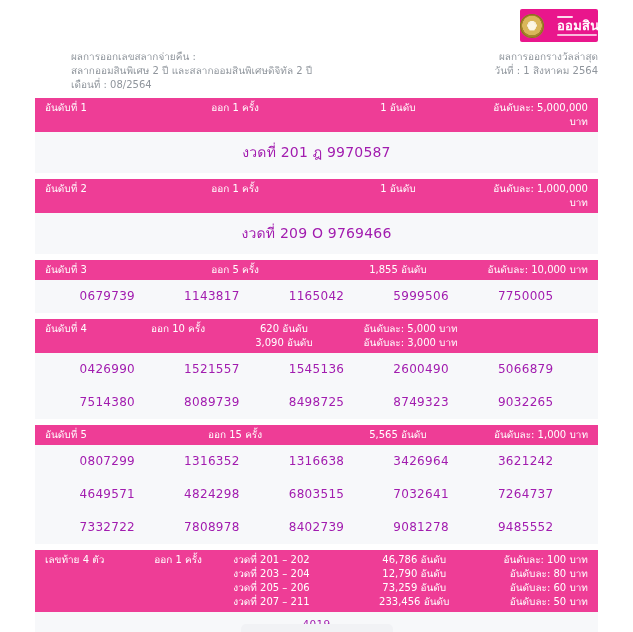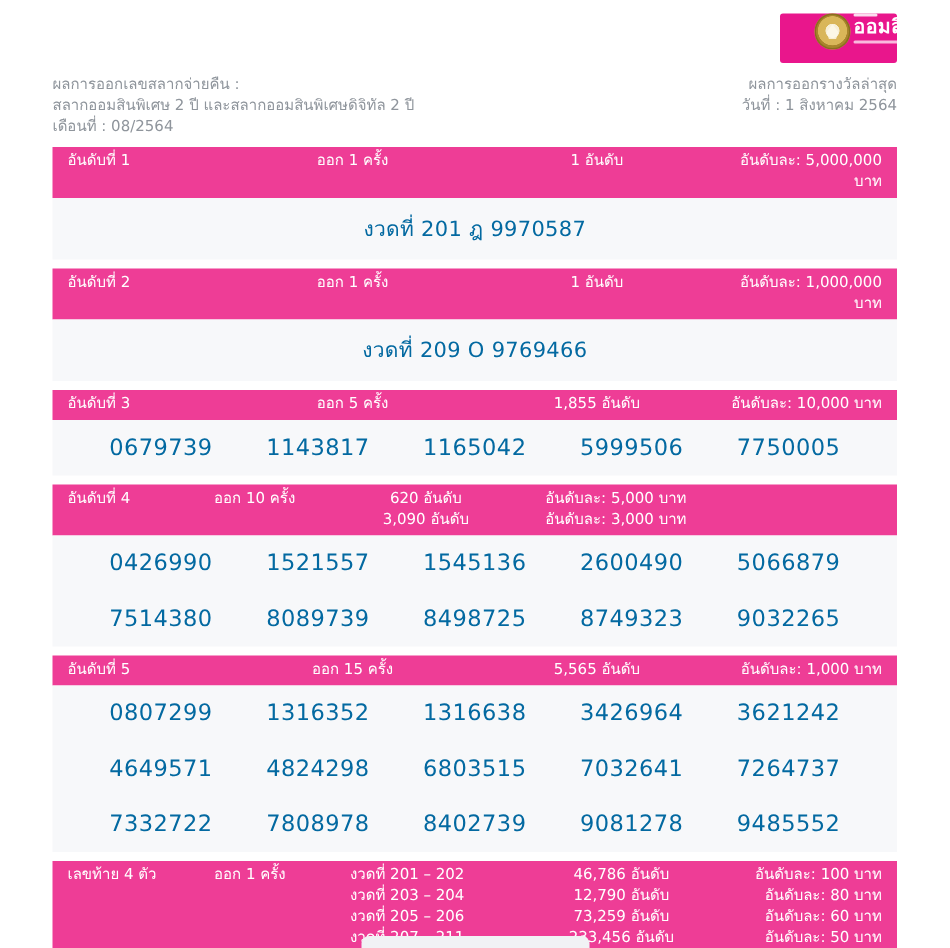--- a/index.html
+++ b/index.html
@@ -8,63 +8,63 @@
     width:633px; height:632px; overflow:hidden; position:relative;
     font-family:"DejaVu Sans", sans-serif;
     -webkit-font-smoothing:antialiased;
   }
   .page { padding:0 35px; position:relative; height:632px; }
 
   
   .logo-row { display:flex; justify-content:flex-end; padding-top:9px; }
   .logo {
     width:78px; height:33px; background:#e9168c; border-radius:2px;
-    display:flex; align-items:flex-start; gap:2px; padding:0 23px;
+    display:flex; align-items:center; gap:13px; padding:0 0;
   }
   .logo-emblem {
     width:24px; height:24px; border-radius:50%; flex:0 0 auto;
     background:radial-gradient(circle at 50% 48%, #f7efd6 0 26%, #d9b659 28% 55%, #a8842c 57% 66%, #cfa94a 68% 100%);
     box-shadow:0 0 0 1px #8a6d1f inset;
     position:relative;
   }
   .logo-emblem::after {
     content:""; position:absolute; left:8px; top:7px; width:8px; height:10px;
     background:#fdf8e7; clip-path:polygon(50% 0,100% 55%,80% 100%,20% 100%,0 55%);
     opacity:.85;
   }
   .logo-textcol { display:flex; flex-direction:column; align-items:flex-start; line-height:1; }
   .logo-microbar { background:rgba(255,255,255,.85); height:2px; width:16px; border-radius:1px; margin-bottom:1px; }
   .logo-brand { color:#fff; font-size:13px; font-weight:bold; letter-spacing:.3px; }
   .logo-microbar2 { background:rgba(255,255,255,.7); height:2px; width:40px; border-radius:1px; margin-top:2px; }
 
-  .header-info { display:flex; justify-content:space-between; margin-top:8px; color:#8f959c; font-size:10px; line-height:14px; }
+  .header-info { display:flex; justify-content:space-between; margin-top:8px; color:#8f959c; font-size:10px; line-height:14px;margin-left:36px; }
   .header-info .right { text-align:right; }
 
   
   .section { margin-top:6px; }
   .section:first-of-type { margin-top:8px; }
   .bar {
     background:#ee3d96; color:#fff; font-size:10px;
     display:flex; align-items:flex-start; padding:3px 10px; line-height:14px;
   }
   .bar .c-label  { width:20%; }
   .bar .c-draws  { width:30%; text-align:center; }
   .bar .c-counts { width:30%; text-align:center; }
   .bar .c-prizes { width:20%; text-align:right; }
   .bar.multi .c-label  { width:18%; }
-  .bar.multi .c-draws  { width:13%; text-align:left; }
+  .bar.multi .c-draws  { width:13%; text-align:center; }
   .bar.multi .c-inst   { width:24%; text-align:left; padding-left:20px; }
   .bar.multi .c-counts { width:26%; text-align:center; }
   .bar.multi .c-prizes { width:19%; text-align:right; }
   .bar .line { display:block; }
 
-  .body-block { background:#f7f8fa; color:#0369a1; }
+  .body-block { background:#f7f8fa; color:#a21caf; }
   .winner { text-align:center; font-size:14px; padding:9px 0 10px; letter-spacing:.2px; }
   .numgrid { display:grid; grid-template-columns:repeat(5,1fr); padding:2px 20px 4px; }
-  .numgrid .cell { text-align:center; font-size:15px; letter-spacing:.3px; padding:7px 0 6px; }
+  .numgrid .cell { text-align:center; font-size:12px; letter-spacing:.3px; padding:7px 0 6px; }
   .tailval { text-align:center; font-size:10.5px; padding:6px 0 7px; letter-spacing:.3px; }
 
   .partial-btn {
     position:absolute; left:50%; transform:translateX(-50%); bottom:-8px;
     width:152px; height:16px; background:#f1f2f5; border-radius:5px;
   }
 </style>
 </head>
 <body>
 

